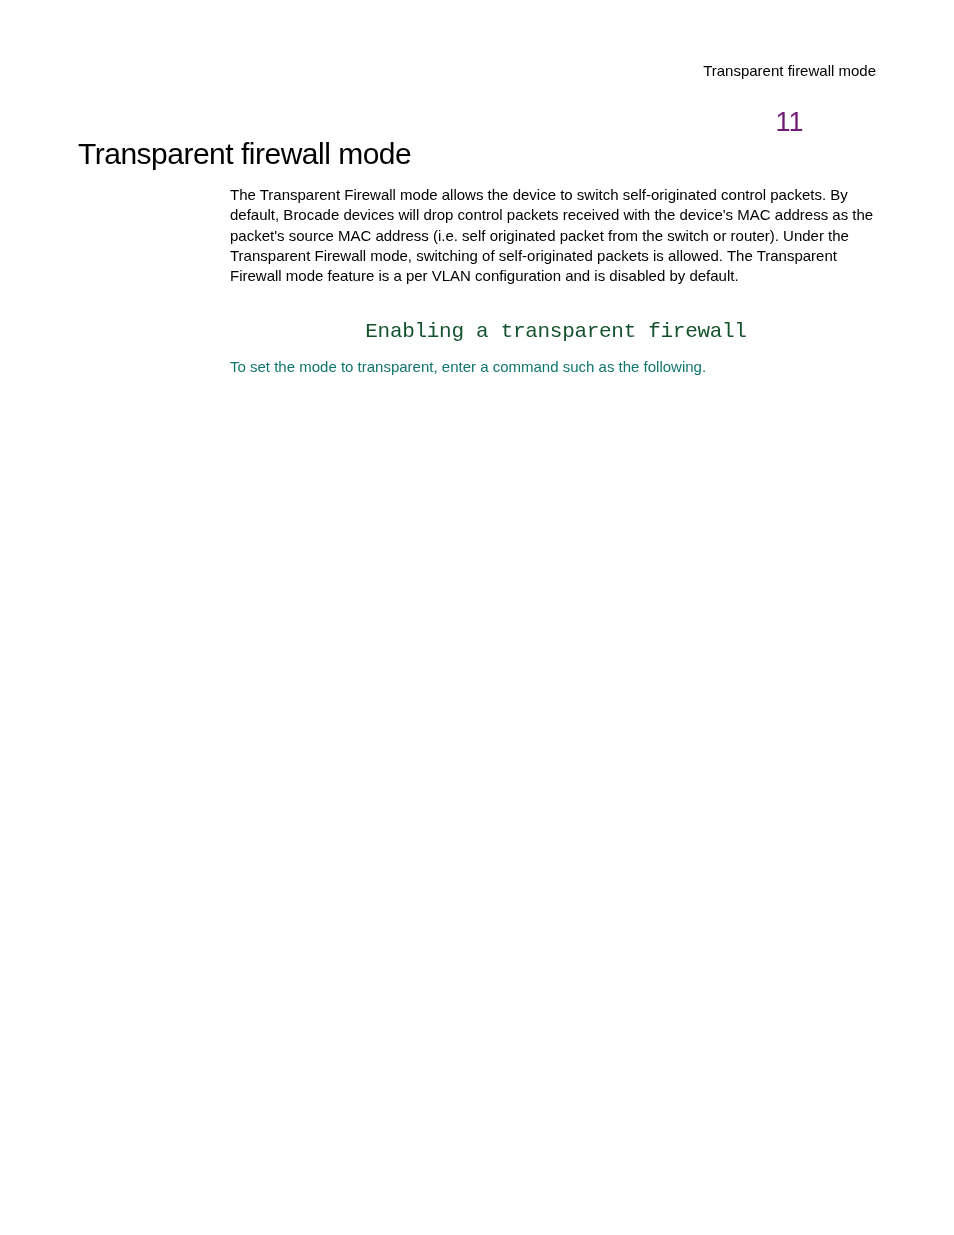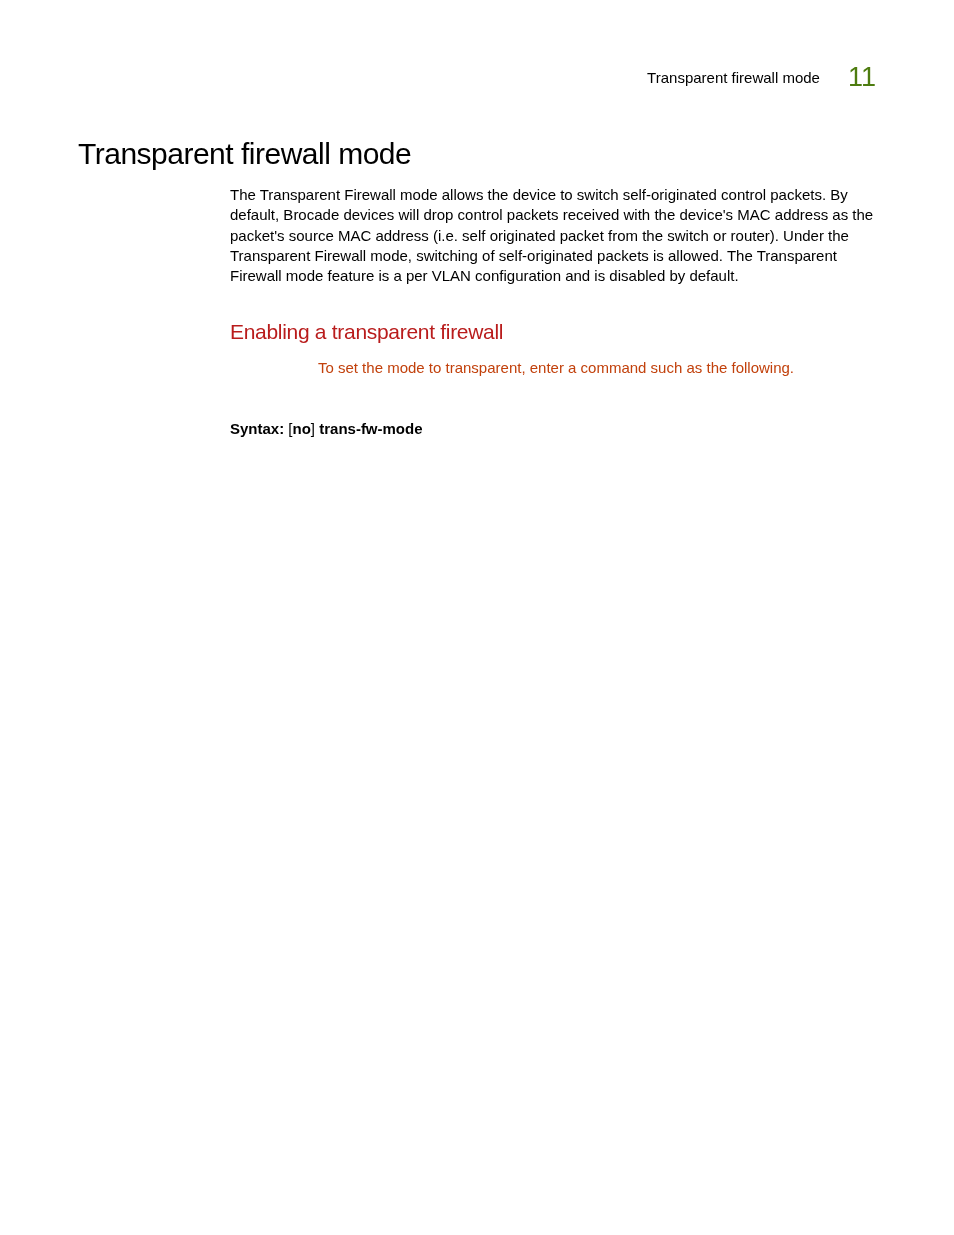--- a/index.html
+++ b/index.html
@@ -1,18 +1,19 @@
 <!DOCTYPE html>
 <html><head>
   <meta charset="utf-8">
   <style>
     * {
       margin: 0;
       padding: 0;
       box-sizing: border-box;
+      flex-direction: column;
     }
     body {
       width: 954px;
       height: 1235px;
       background: #ffffff;
       font-family: Arial, Helvetica, sans-serif;
       position: relative;
       color: #000000;
     }
     .header {
@@ -24,21 +25,21 @@
       gap: 28px;
     }
     .header-title {
       font-size: 15px;
       color: #000;
     }
     .header-chapter {
       font-size: 27px;
       font-weight: normal;
       font-family: Arial, Helvetica, sans-serif;
-      color: #4d7c0f;
+      color: #701a75;
     }
     .main-heading {
       position: absolute;
       top: 137px;
       left: 78px;
       font-size: 30px;
       font-weight: normal;
       font-family: "Arial Narrow", Arial, sans-serif;
       font-stretch: condensed;
       letter-spacing: -0.5px;
@@ -52,33 +53,33 @@
     }
     .paragraph {
       font-size: 15px;
       line-height: 1.35;
       color: #000;
       margin-bottom: 18px;
     }
     .sub-heading {
       font-size: 21px;
       font-weight: normal;
-      font-family: Liberation Sans, sans-serif;
+      font-family: Liberation Mono, monospace;
       font-stretch: condensed;
       letter-spacing: -0.3px;
       margin-top: 34px;
       margin-bottom: 14px;
-      color: #b91c1c;
+      color: #14532d;
+      text-align: center;
     }
     .instruction {
       font-size: 15px;
       line-height: 1.35;
-      color: #c2410c;
+      color: #0f766e;
       margin-bottom: 40px;
-      text-align: center;
     }
     .syntax-line {
       font-size: 15px;
       line-height: 1.35;
       color: #000;
     }
     .syntax-label {
       font-weight: bold;
     }
     .syntax-no {
@@ -99,18 +100,13 @@
 <h1 class="main-heading">Transparent firewall mode</h1>
 
 <div class="body-content">
   <p class="paragraph">The Transparent Firewall mode allows the device to switch self-originated control packets. By default, Brocade devices will drop control packets received with the device's MAC address as the packet's source MAC address (i.e. self originated packet from the switch or router). Under the Transparent Firewall mode, switching of self-originated packets is allowed. The Transparent Firewall mode feature is a per VLAN configuration and is disabled by default.</p>
 
   <h2 class="sub-heading">Enabling a transparent firewall</h2>
 
   <p class="instruction">To set the mode to transparent, enter a command such as the following.</p>
 
 
-  <p class="syntax-line">
-    <span class="syntax-label">Syntax:</span>
-    <span>[</span><span class="syntax-no">no</span><span>]</span>
-    <span class="syntax-cmd">trans-fw-mode</span>
-  </p>
 </div>
 
 </body></html>

